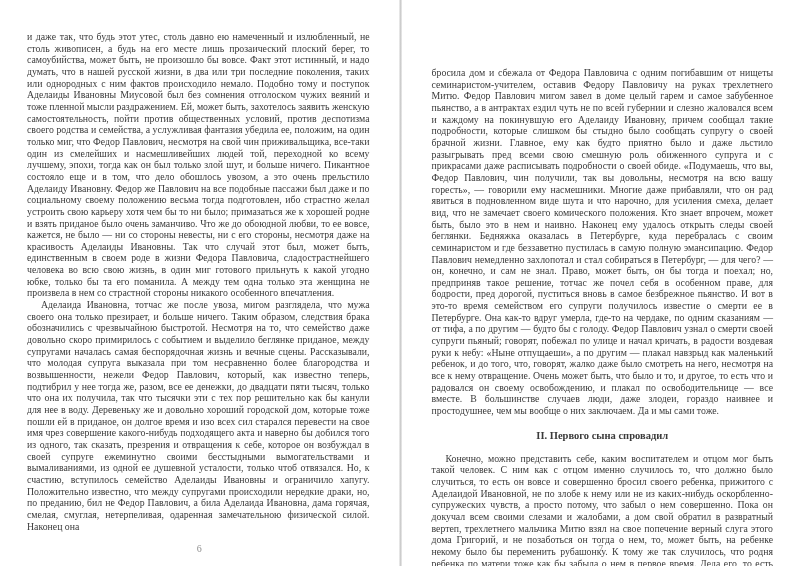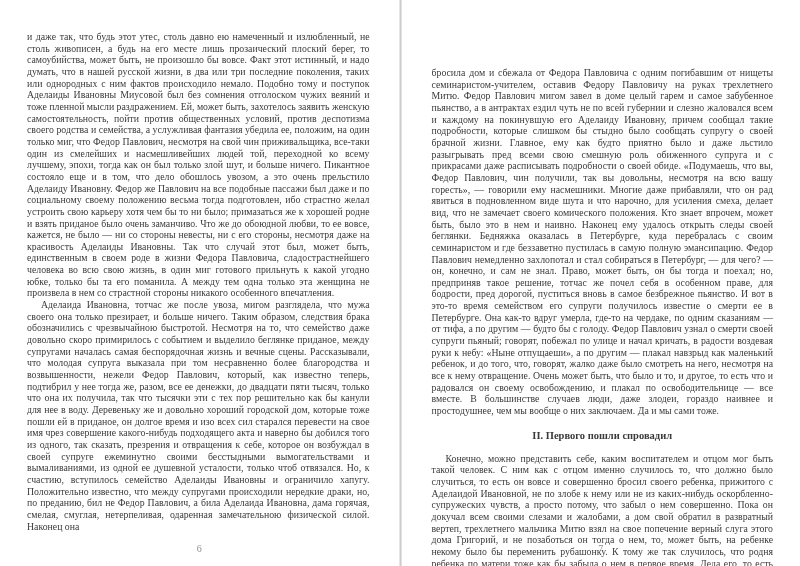--- a/index.html
+++ b/index.html
@@ -77,19 +77,19 @@
       <p class="para indent">Аделаида Ивановна, тотчас же после увоза, мигом разглядела, что мужа своего она только презирает, и больше ничего. Таким образом, следствия брака обозначились с чрезвычайною быстротой. Несмотря на то, что семейство даже довольно скоро примирилось с событием и выделило беглянке приданое, между супругами началась самая беспорядочная жизнь и вечные сцены. Рассказывали, что молодая супруга выказала при том несравненно более благородства и возвышенности, нежели Федор Павлович, который, как известно теперь, подтибрил у нее тогда же, разом, все ее денежки, до двадцати пяти тысяч, только что она их получила, так что тысячки эти с тех пор решительно как бы канули для нее в воду. Деревеньку же и довольно хороший городской дом, которые тоже пошли ей в приданое, он долгое время и изо всех сил старался перевести на свое имя чрез совершение какого-нибудь подходящего акта и наверно бы добился того из одного, так сказать, презрения и отвращения к себе, которое он возбуждал в своей супруге ежеминутно своими бесстыдными вымогательствами и вымаливаниями, из одной ее душевной усталости, только чтоб отвязался. Но, к счастию, вступилось семейство Аделаиды Ивановны и ограничило хапугу. Положительно известно, что между супругами происходили нередкие драки, но, по преданию, бил не Федор Павлович, а била Аделаида Ивановна, дама горячая, смелая, смуглая, нетерпеливая, одаренная замечательною физической силой. Наконец она</p>
     </div>
     <div class="page-number">6</div>
   </div>
 
   <div class="page-divider"></div>
 
   <div class="page page-right">
     <div class="page-text">
       <p class="para">бросила дом и сбежала от Федора Павловича с одним погибавшим от нищеты семинаристом-учителем, оставив Федору Павловичу на руках трехлетнего Митю. Федор Павлович мигом завел в доме целый гарем и самое забубенное пьянство, а в антрактах ездил чуть не по всей губернии и слезно жаловался всем и каждому на покинувшую его Аделаиду Ивановну, причем сообщал такие подробности, которые слишком бы стыдно было сообщать супругу о своей брачной жизни. Главное, ему как будто приятно было и даже льстило разыгрывать пред всеми свою смешную роль обиженного супруга и с прикрасами даже расписывать подробности о своей обиде. «Подумаешь, что вы, Федор Павлович, чин получили, так вы довольны, несмотря на всю вашу горесть», — говорили ему насмешники. Многие даже прибавляли, что он рад явиться в подновленном виде шута и что нарочно, для усиления смеха, делает вид, что не замечает своего комического положения. Кто знает впрочем, может быть, было это в нем и наивно. Наконец ему удалось открыть следы своей беглянки. Бедняжка оказалась в Петербурге, куда перебралась с своим семинаристом и где беззаветно пустилась в самую полную эмансипацию. Федор Павлович немедленно захлопотал и стал собираться в Петербург, — для чего? — он, конечно, и сам не знал. Право, может быть, он бы тогда и поехал; но, предприняв такое решение, тотчас же почел себя в особенном праве, для бодрости, пред дорогой, пуститься вновь в самое безбрежное пьянство. И вот в это-то время семейством его супруги получилось известие о смерти ее в Петербурге. Она как-то вдруг умерла, где-то на чердаке, по одним сказаниям — от тифа, а по другим — будто бы с голоду. Федор Павлович узнал о смерти своей супруги пьяный; говорят, побежал по улице и начал кричать, в радости воздевая руки к небу: «Ныне отпущаеши», а по другим — плакал навзрыд как маленький ребенок, и до того, что, говорят, жалко даже было смотреть на него, несмотря на все к нему отвращение. Очень может быть, что было и то, и другое, то есть что и радовался он своему освобождению, и плакал по освободительнице — все вместе. В большинстве случаев люди, даже злодеи, гораздо наивнее и простодушнее, чем мы вообще о них заключаем. Да и мы сами тоже.</p>
-      <h2 class="section-heading">II. Первого пошли спровадил</h2>
+      <h2 class="section-heading">II. Первого сына спровадил</h2>
       <p class="para indent">Конечно, можно представить себе, каким воспитателем и отцом мог быть такой человек. С ним как с отцом именно случилось то, что должно было случиться, то есть он вовсе и совершенно бросил своего ребенка, прижитого с Аделаидой Ивановной, не по злобе к нему или не из каких-нибудь оскорбленно-супружеских чувств, а просто потому, что забыл о нем совершенно. Пока он докучал всем своими слезами и жалобами, а дом свой обратил в развратный вертеп, трехлетнего мальчика Митю взял на свое попечение верный слуга этого дома Григорий, и не позаботься он тогда о нем, то, может быть, на ребенке некому было бы переменить рубашонку. К тому же так случилось, что родня ребенка по матери тоже как бы забыла о нем в первое время. Деда его, то есть самого господина</p>
     </div>
     <div class="page-number">7</div>
   </div>
 
 </div>
 
 </body></html>

